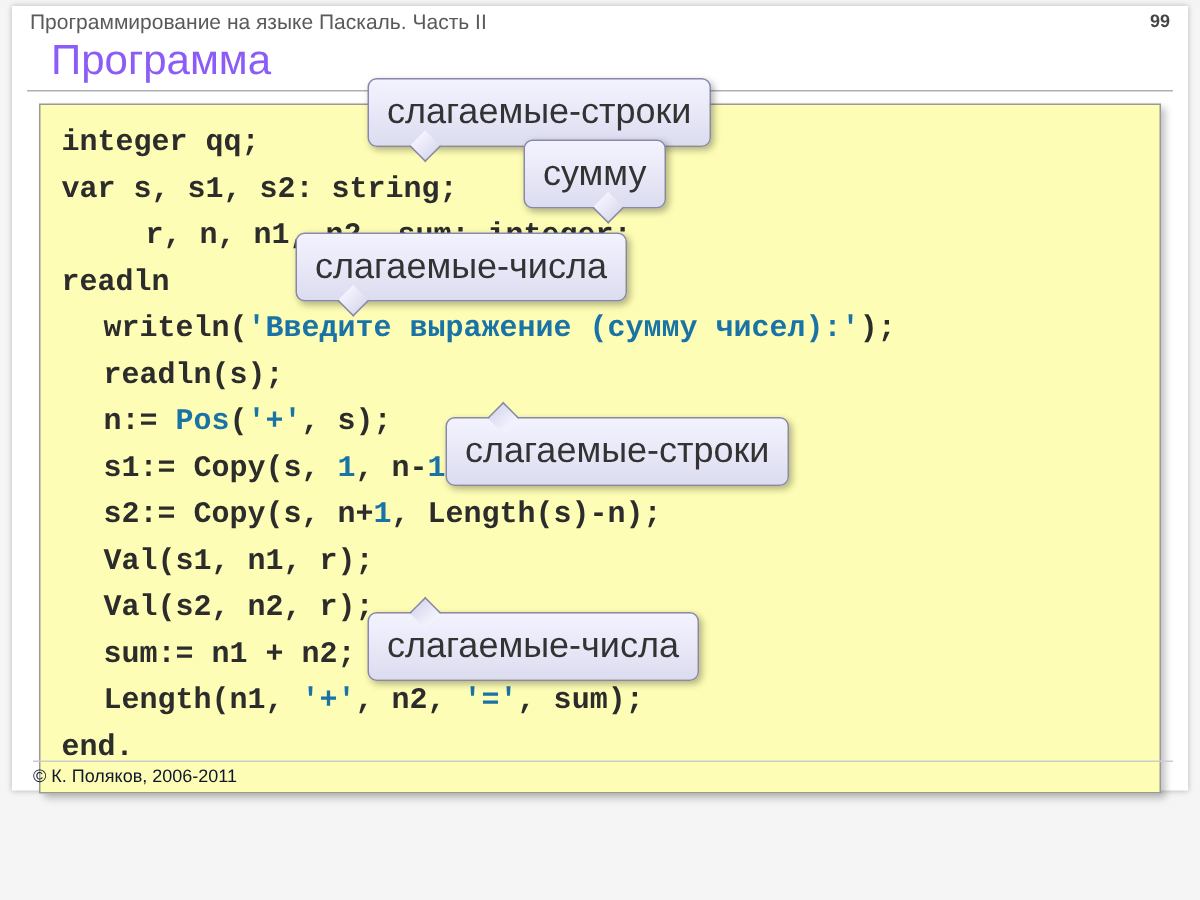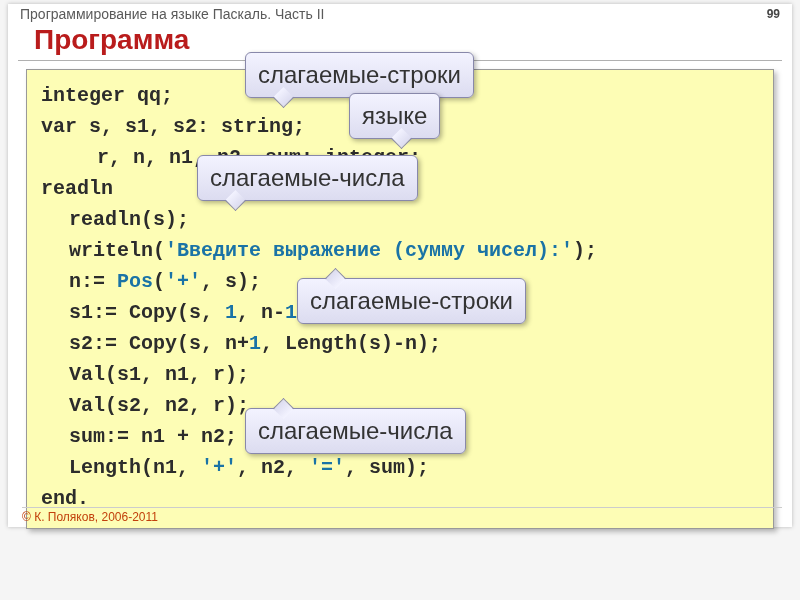--- a/index.html
+++ b/index.html
@@ -29,22 +29,22 @@
     font-size: 14px;
     color: #5a5a5a;
   }
   .page-num {
     font-weight: bold;
     font-size: 12px;
     color: #444;
   }
   .title {
     font-size: 28px;
-    font-weight: bold;
-    color: #b91c1c;
+    font-weight: normal;
+    color: #8b5cf6;
     padding: 2px 16px 4px 16px;
     border-bottom: 1px solid #b0b0b0;
     margin: 0 10px;
   }
   .code-box {
     position: relative;
     margin: 8px 18px 0 18px;
     background: #fdfdb5;
     border: 1px solid #999;
     box-shadow: 3px 3px 5px rgba(0,0,0,0.25);
@@ -96,21 +96,21 @@
     bottom: auto;
     top: -8px;
     left: 30px;
     transform: rotate(135deg);
   }
   .footer {
     position: absolute;
     bottom: 3px;
     left: 14px;
     font-size: 12px;
-    color: #c2410c;
+    color: #0f172a;
     border-top: 1px solid #ccc;
     width: 760px;
     padding-top: 2px;
   }
 </style>
 </head>
 <body>
 
 <div class="slide">
 
@@ -119,32 +119,32 @@
     <span class="page-num">99</span>
   </div>
 
   <div class="title">Программа</div>
 
   <div class="code-box">
     <div><span class="kw">integer</span><span> qq;</span></div>
     <div><span class="kw">var</span><span> s, s1, s2: </span><span class="kw">string</span><span>;</span></div>
     <div class="indent-var"><span>r, n, n1, n2, sum: </span><span class="kw">integer</span><span>;</span></div>
     <div><span class="kw">readln</span></div>
+    <div><span class="indent1"><span>writeln(</span><span class="str">'Введите выражение (сумму чисел):'</span><span>);</span></span></div>
     <div><span class="indent1">readln(s);</span></div>
-    <div><span class="indent1"><span>writeln(</span><span class="str">'Введите выражение (сумму чисел):'</span><span>);</span></span></div>
     <div><span class="indent1"><span>n:= </span><span class="fn">Pos</span><span>(</span><span class="str">'+'</span><span>, s);</span></span></div>
     <div><span class="indent1"><span>s1:= Copy(s, </span><span class="num">1</span><span>, n-</span><span class="num">1</span><span>);</span></span></div>
     <div><span class="indent1"><span>s2:= Copy(s, n+</span><span class="num">1</span><span>, Length(s)-n);</span></span></div>
     <div><span class="indent1">Val(s1, n1, r);</span></div>
     <div><span class="indent1">Val(s2, n2, r);</span></div>
     <div><span class="indent1">sum:= n1 + n2;</span></div>
     <div><span class="indent1"><span>Length(n1, </span><span class="str">'+'</span><span>, n2, </span><span class="str">'='</span><span>, sum);</span></span></div>
     <div><span class="kw">end.</span></div>
 
     <div class="callout" style="top:-18px; left:218px;">слагаемые-строки</div>
-    <div class="callout tail-right" style="top:23px; left:322px;">языке</div>
+    <div class="callout tail-right" style="top:23px; left:322px;">сумму</div>
     <div class="callout" style="top:85px; left:170px;">слагаемые-числа</div>
     <div class="callout tail-top-left" style="top:208px; left:270px;">слагаемые-строки</div>
     <div class="callout tail-top-left" style="top:338px; left:218px;">слагаемые-числа</div>
   </div>
 
   <div class="footer">© К. Поляков, 2006-2011</div>
 </div>
 
 </body></html>

